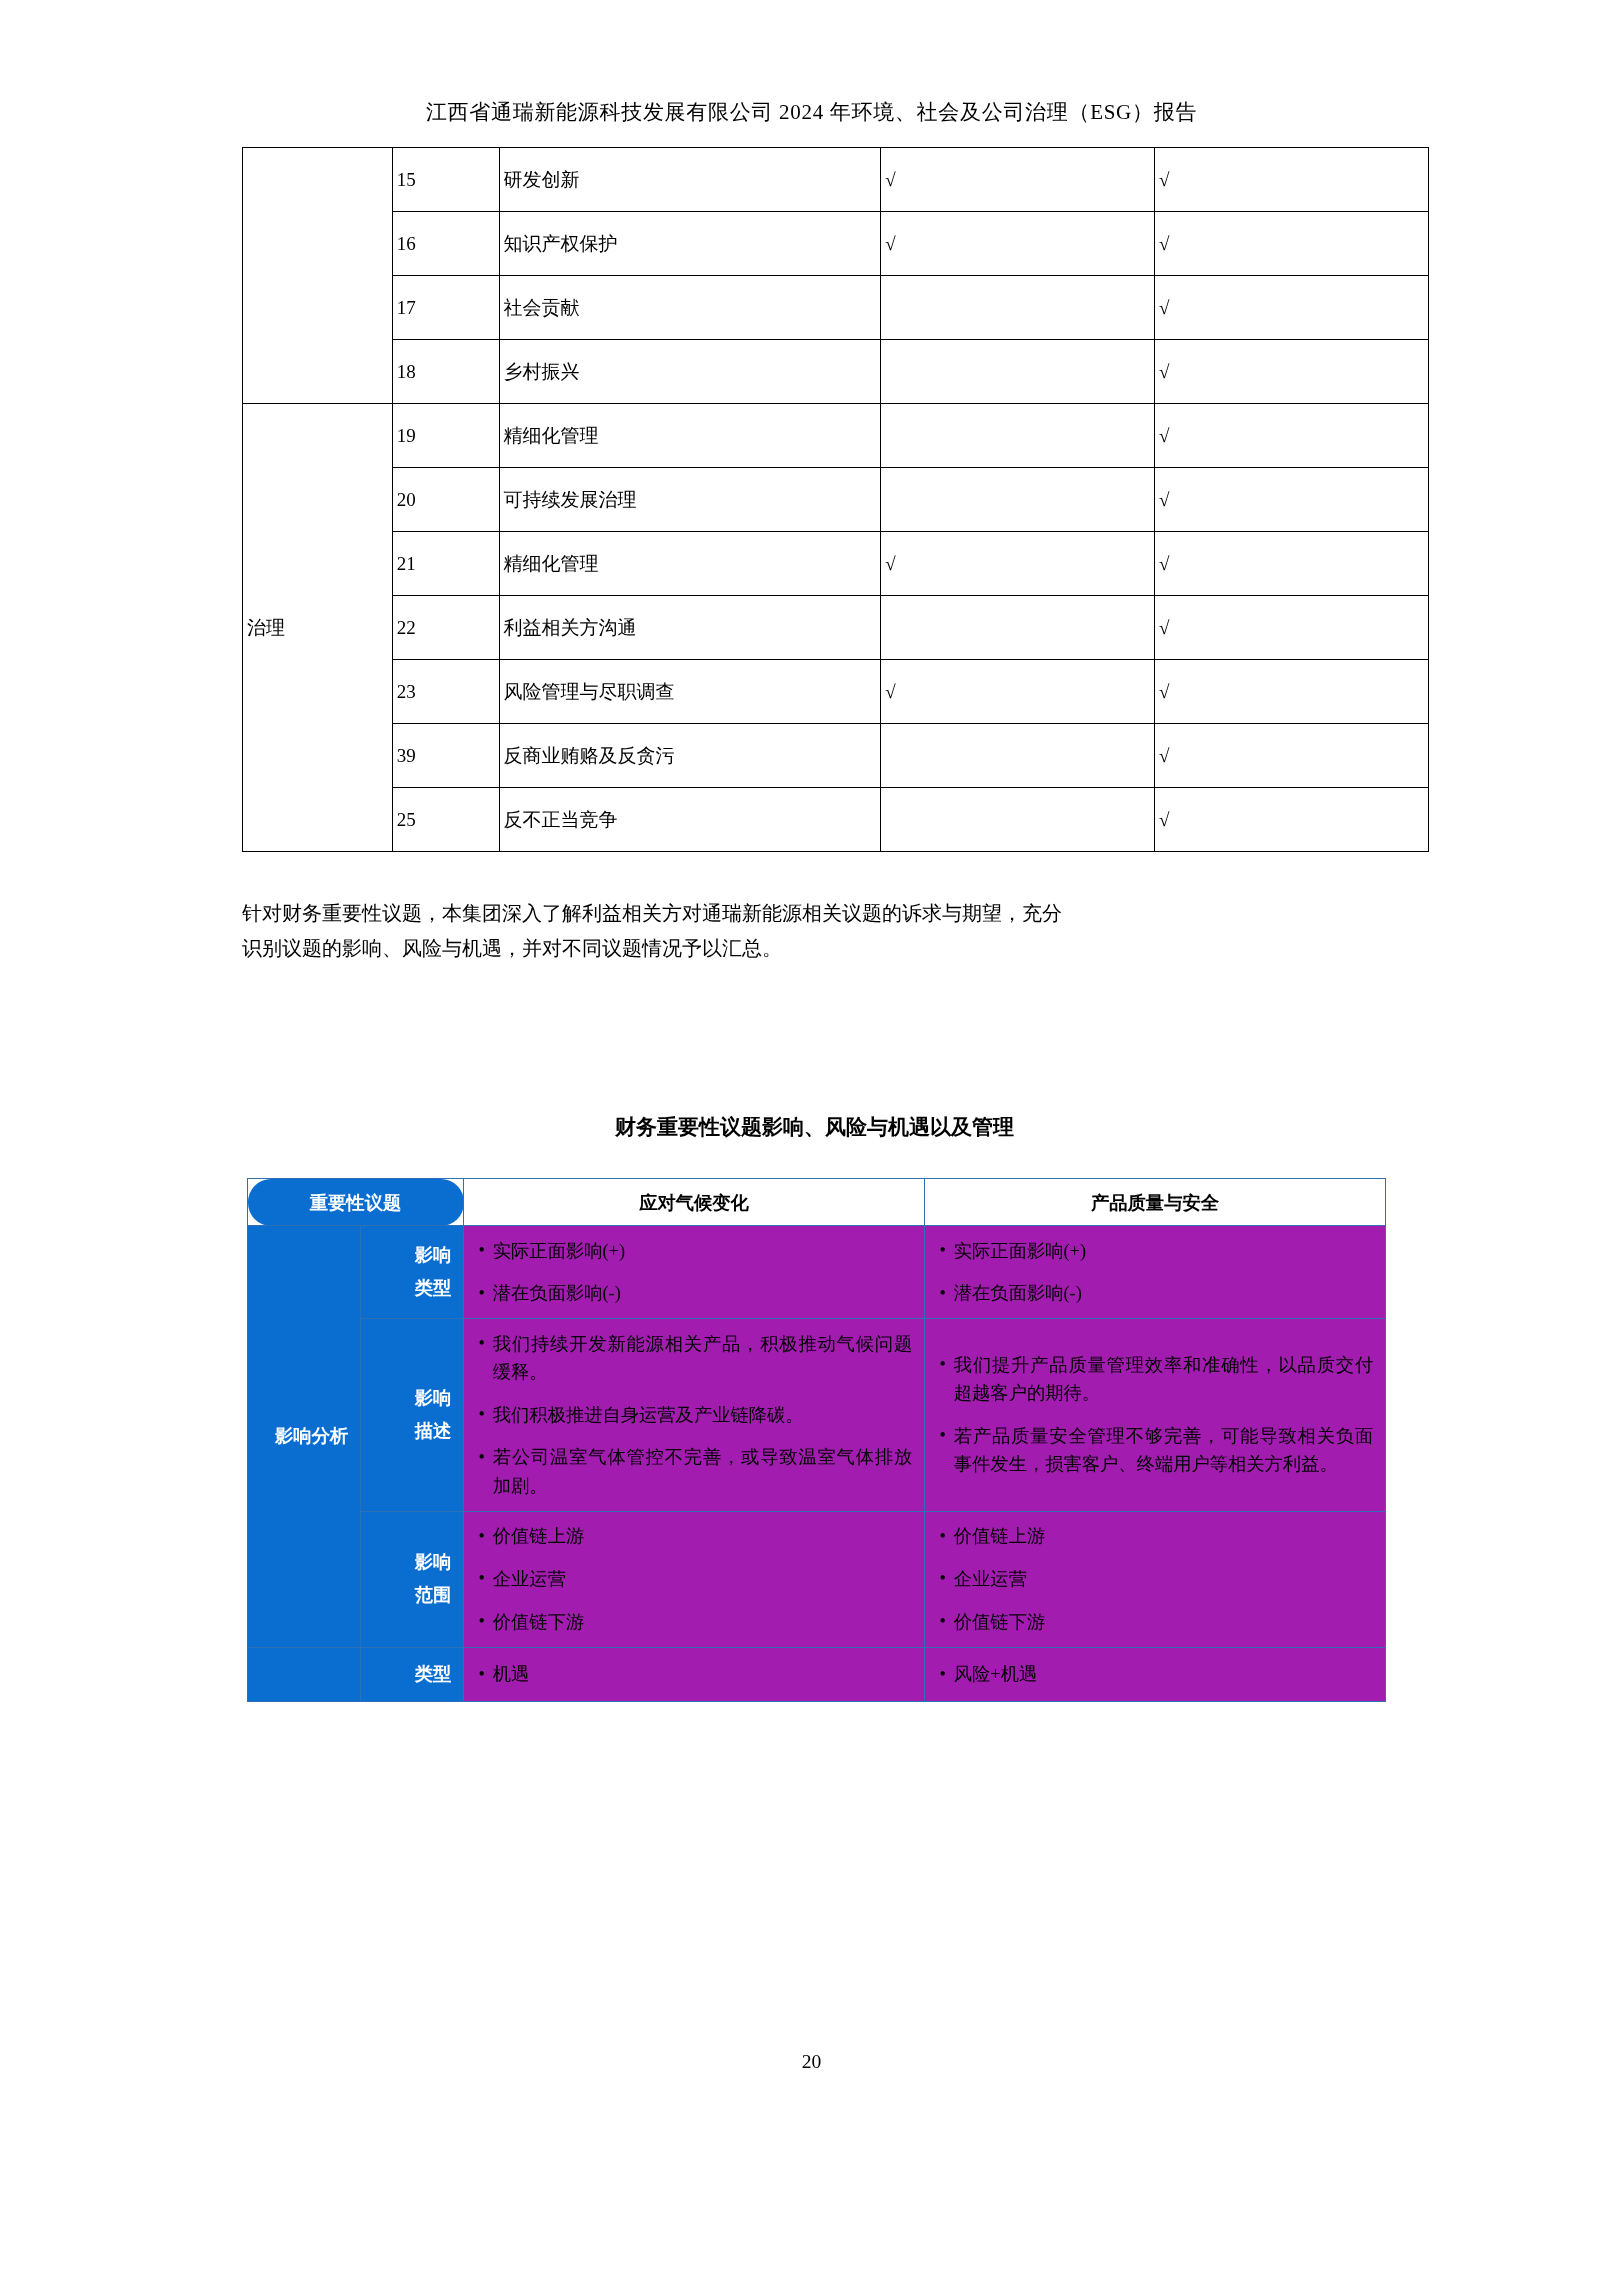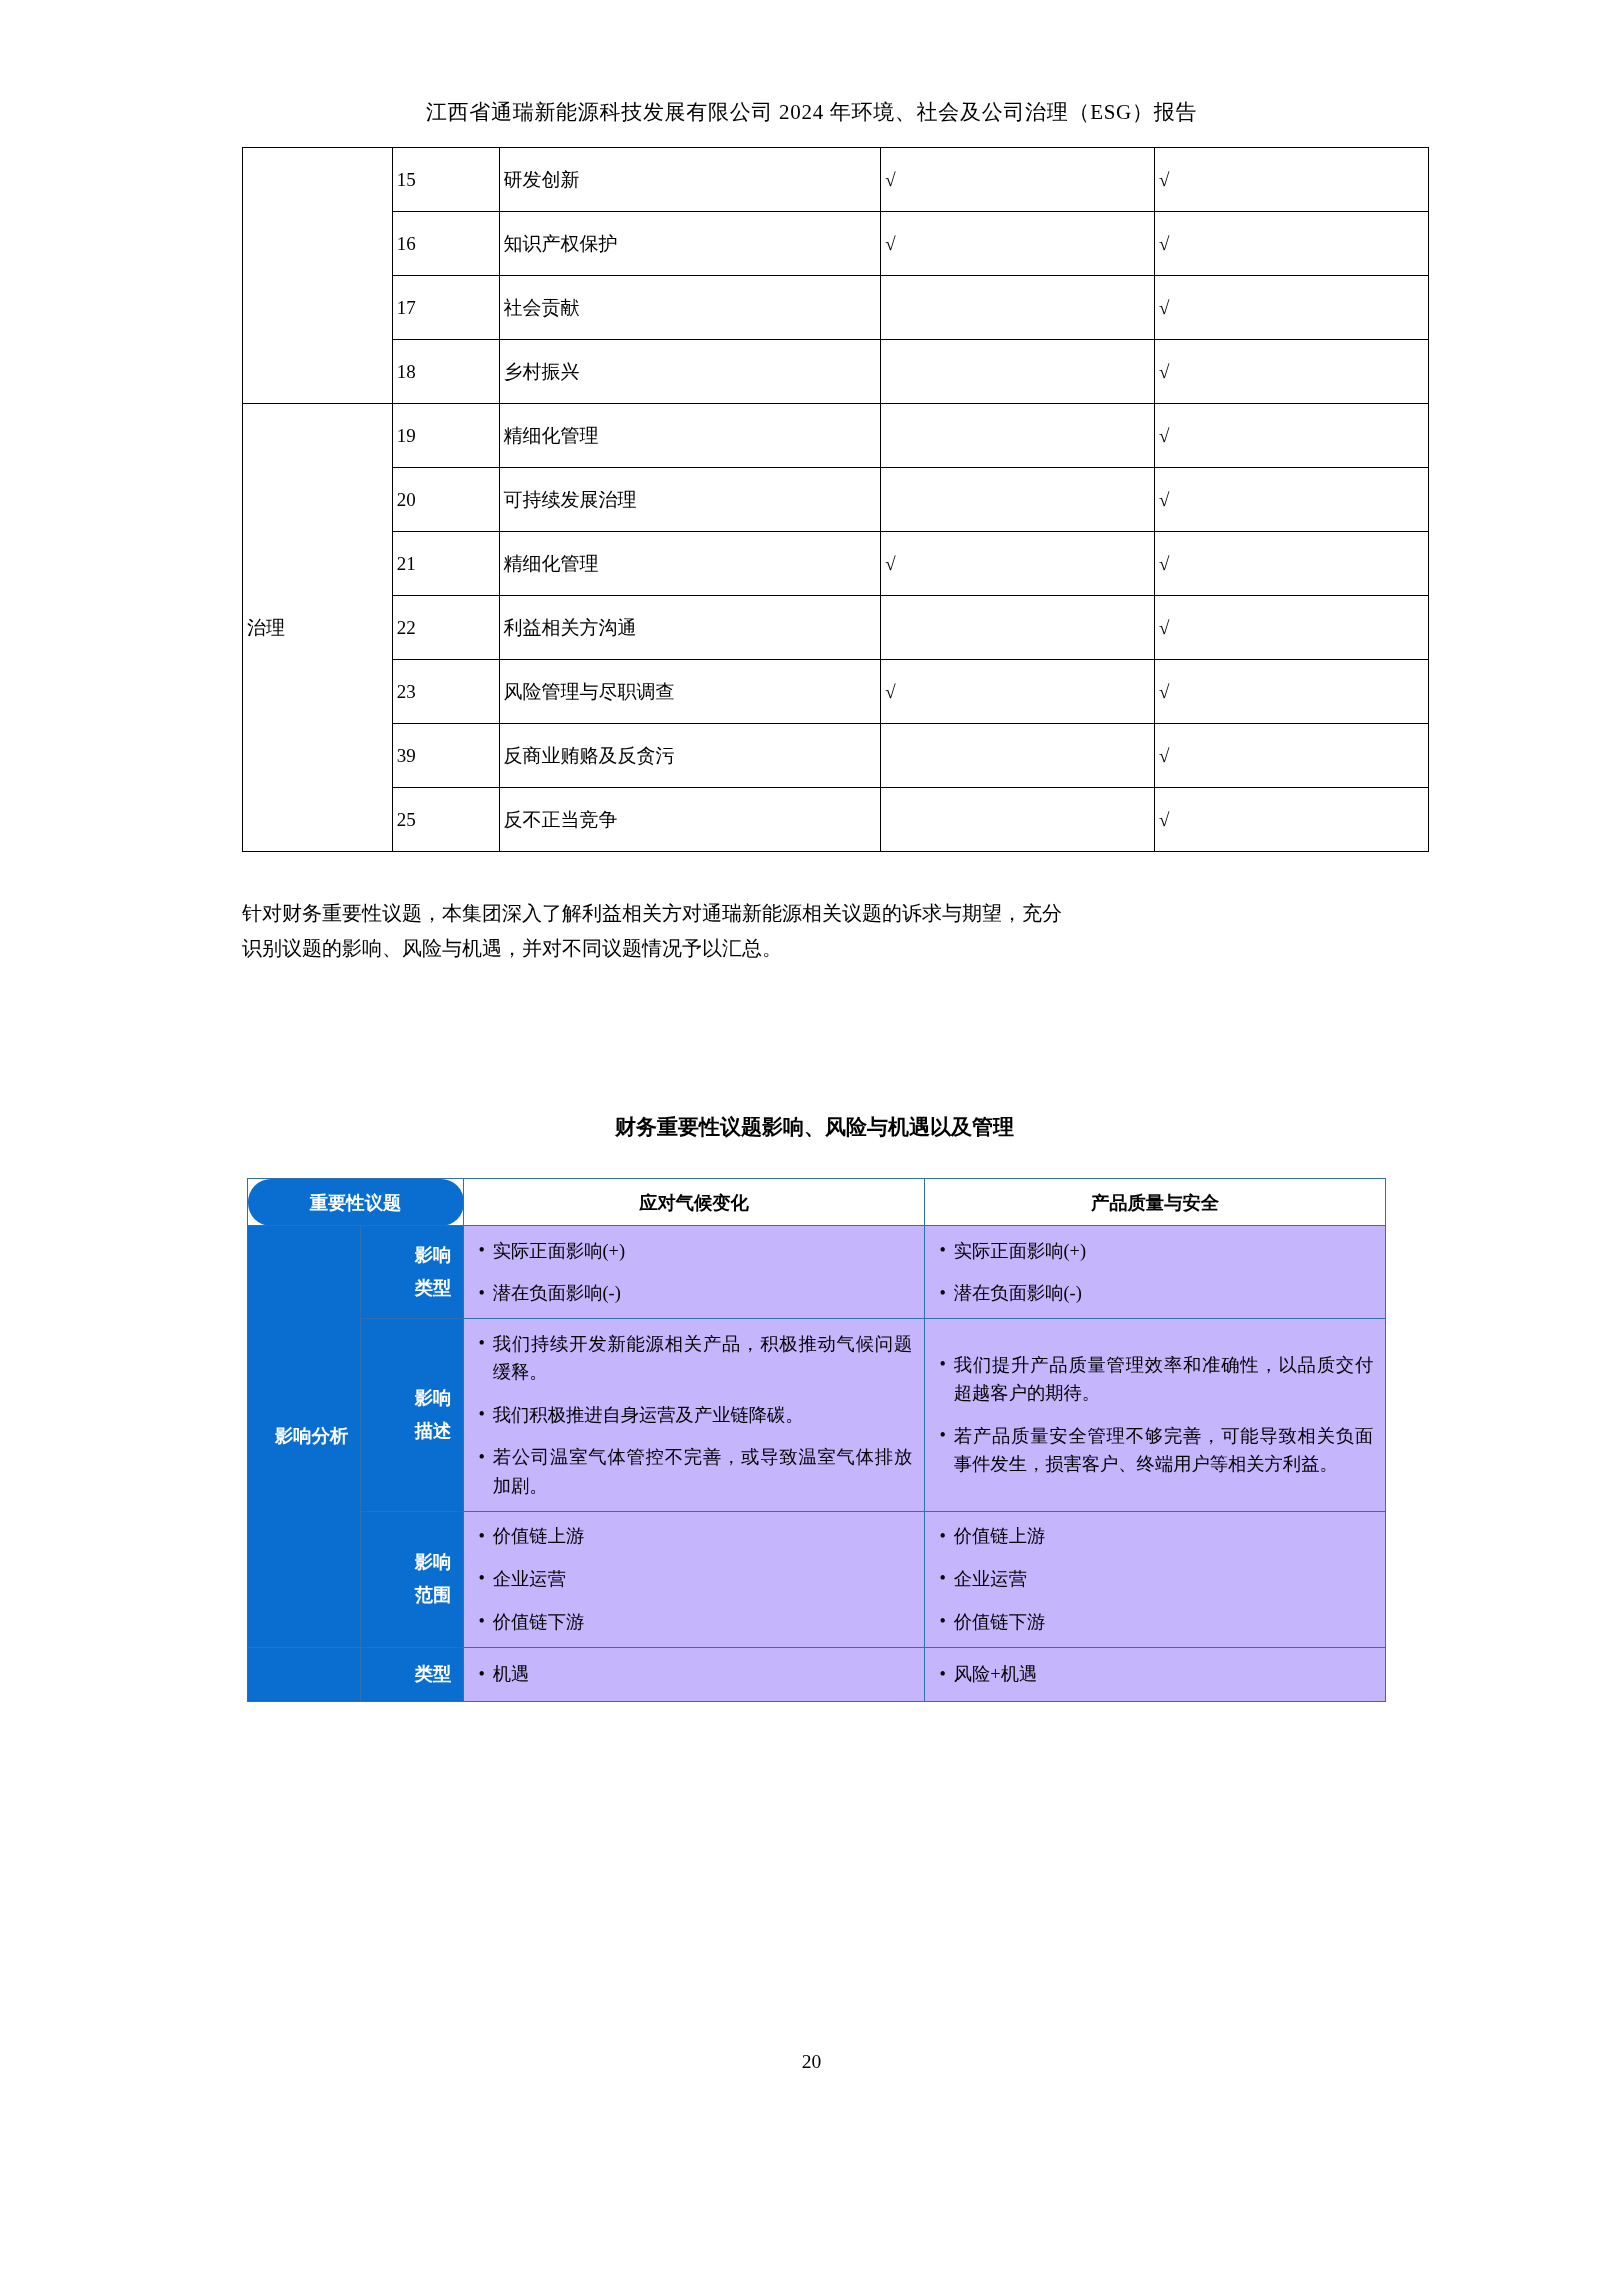--- a/index.html
+++ b/index.html
@@ -116,21 +116,21 @@
   }
   td.side-blue {
     background: #0a6ed1;
     color: #ffffff;
     font-weight: bold;
     text-align: right;
     vertical-align: middle;
     line-height: 1.8;
   }
   td.cell-body {
-    background: #c4b5fd;
+    background: #a21caf;
     vertical-align: middle;
   }
   .bullets { margin: 0; padding: 0; list-style: none; }
   .bullets li {
     position: relative;
     padding-left: 17px;
     margin: 0 0 14.4px 0;
     line-height: 1.55;
     text-align: justify;
   }

